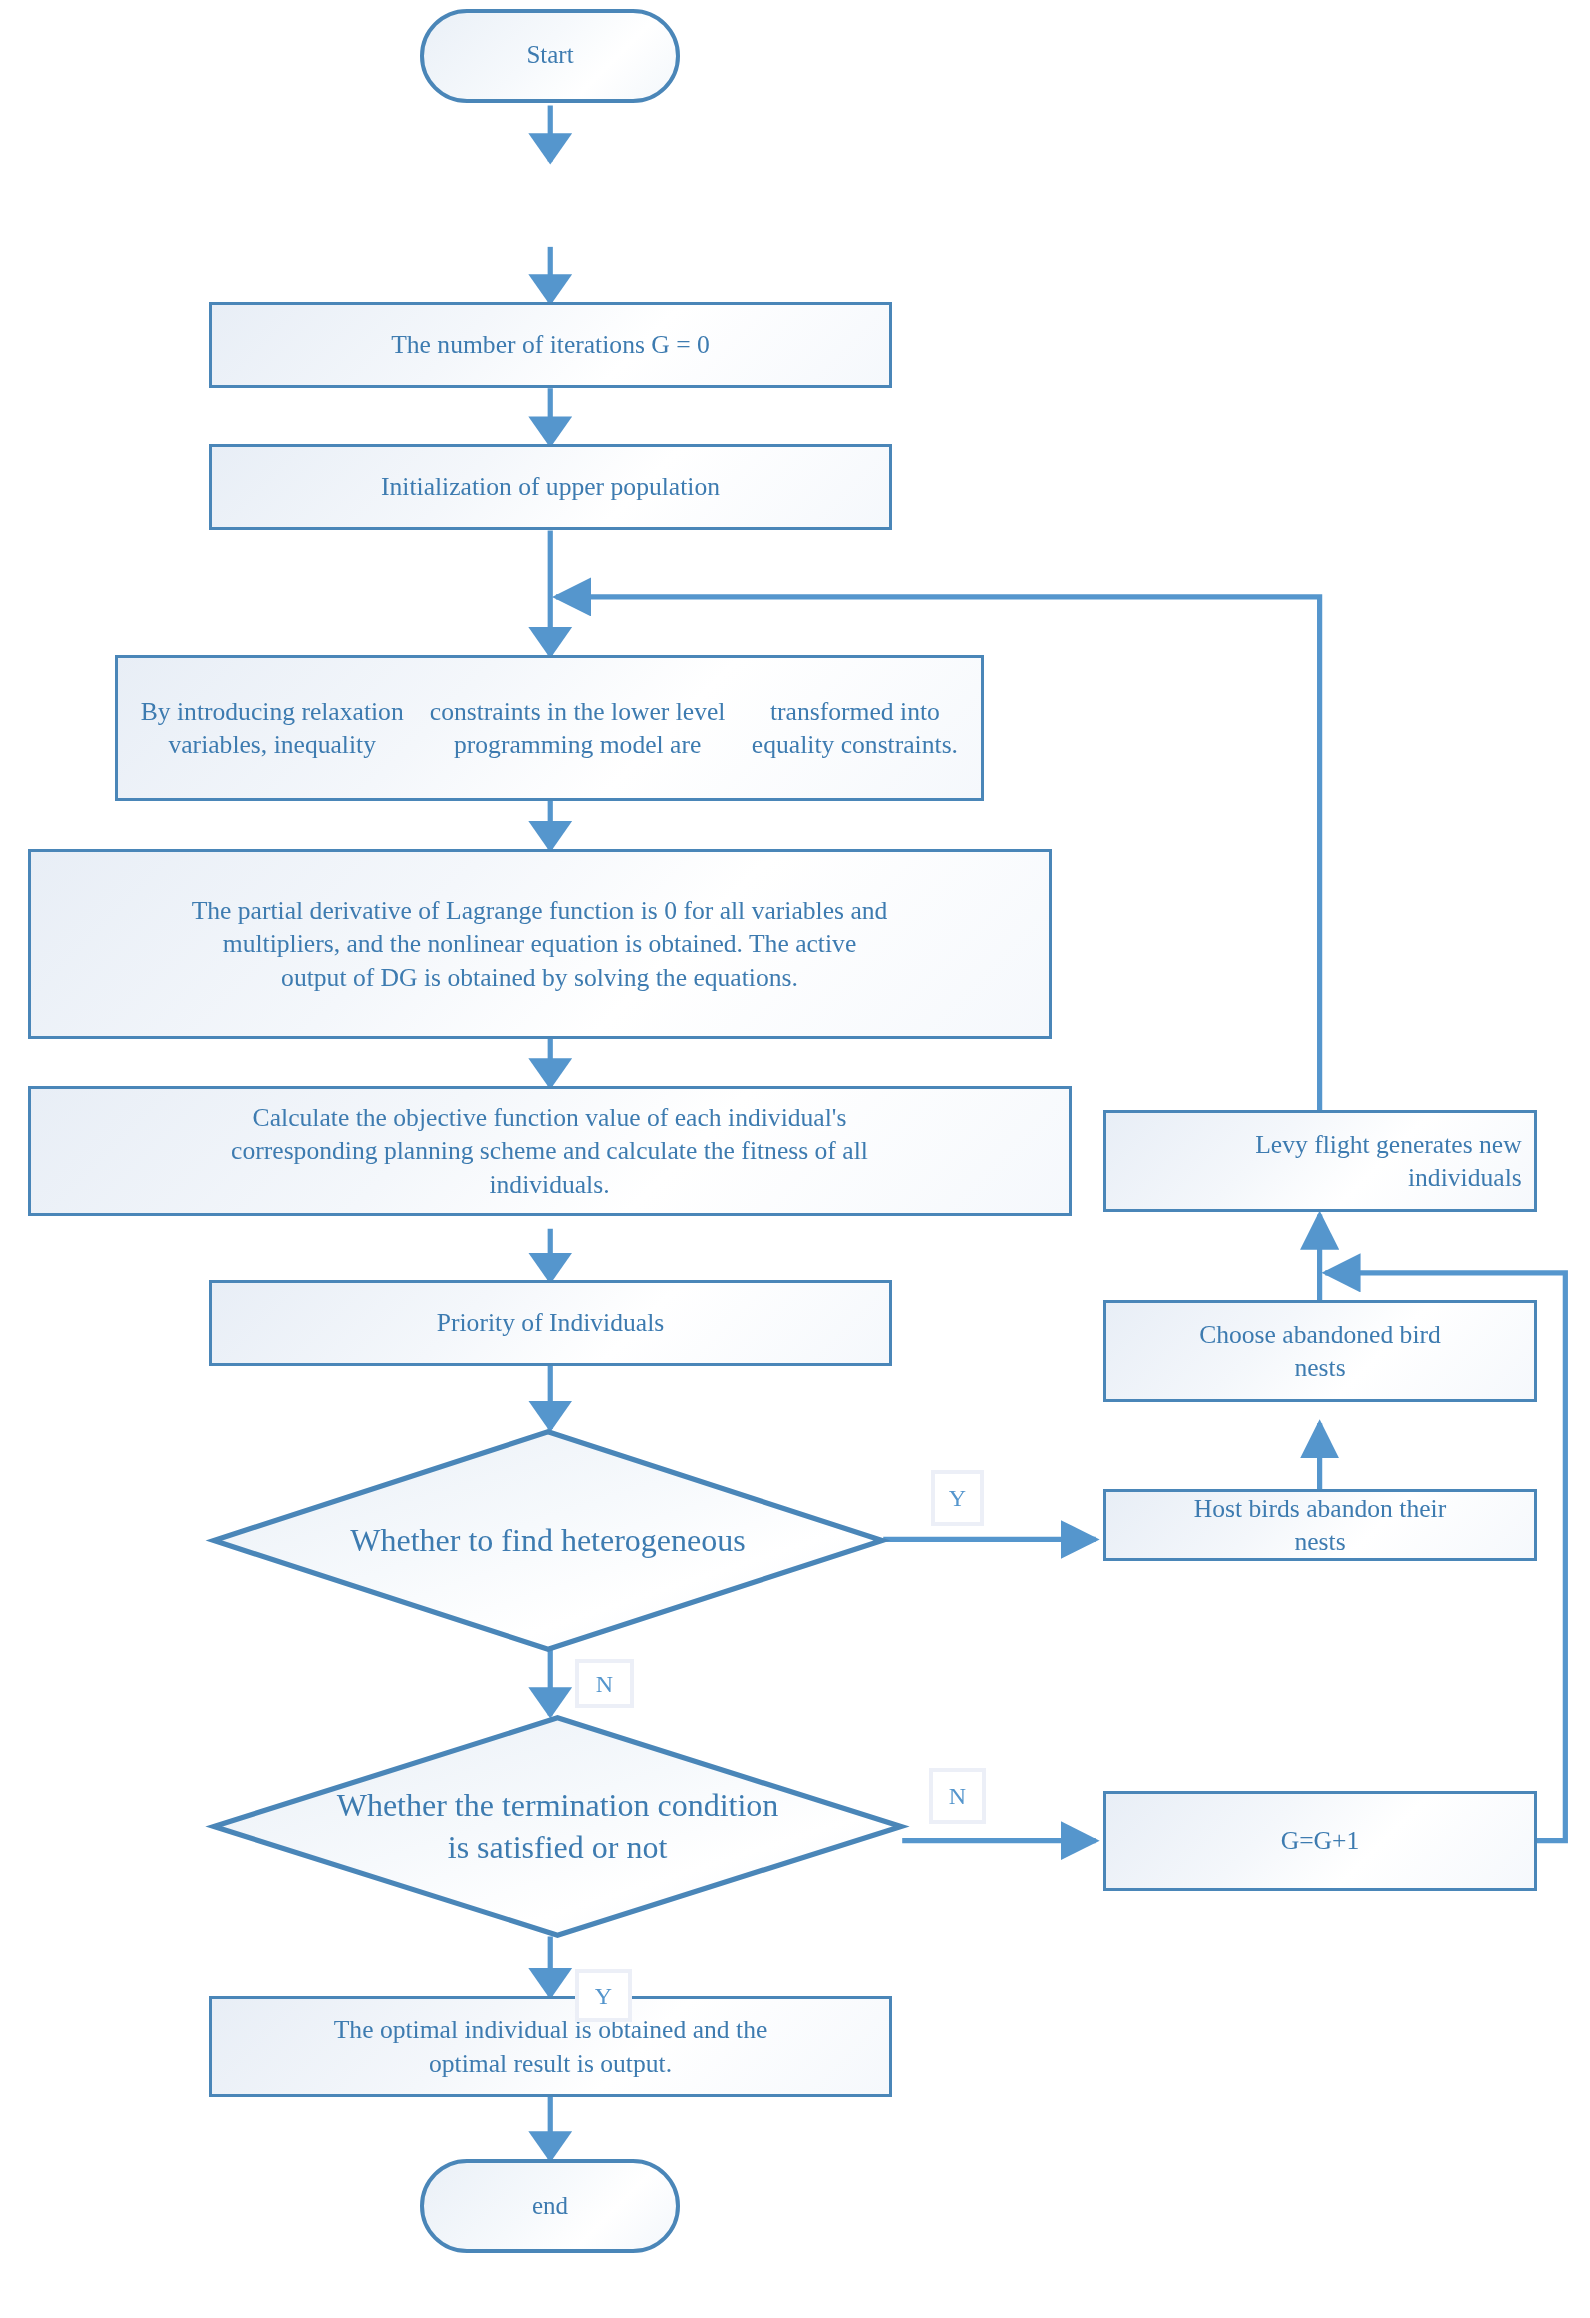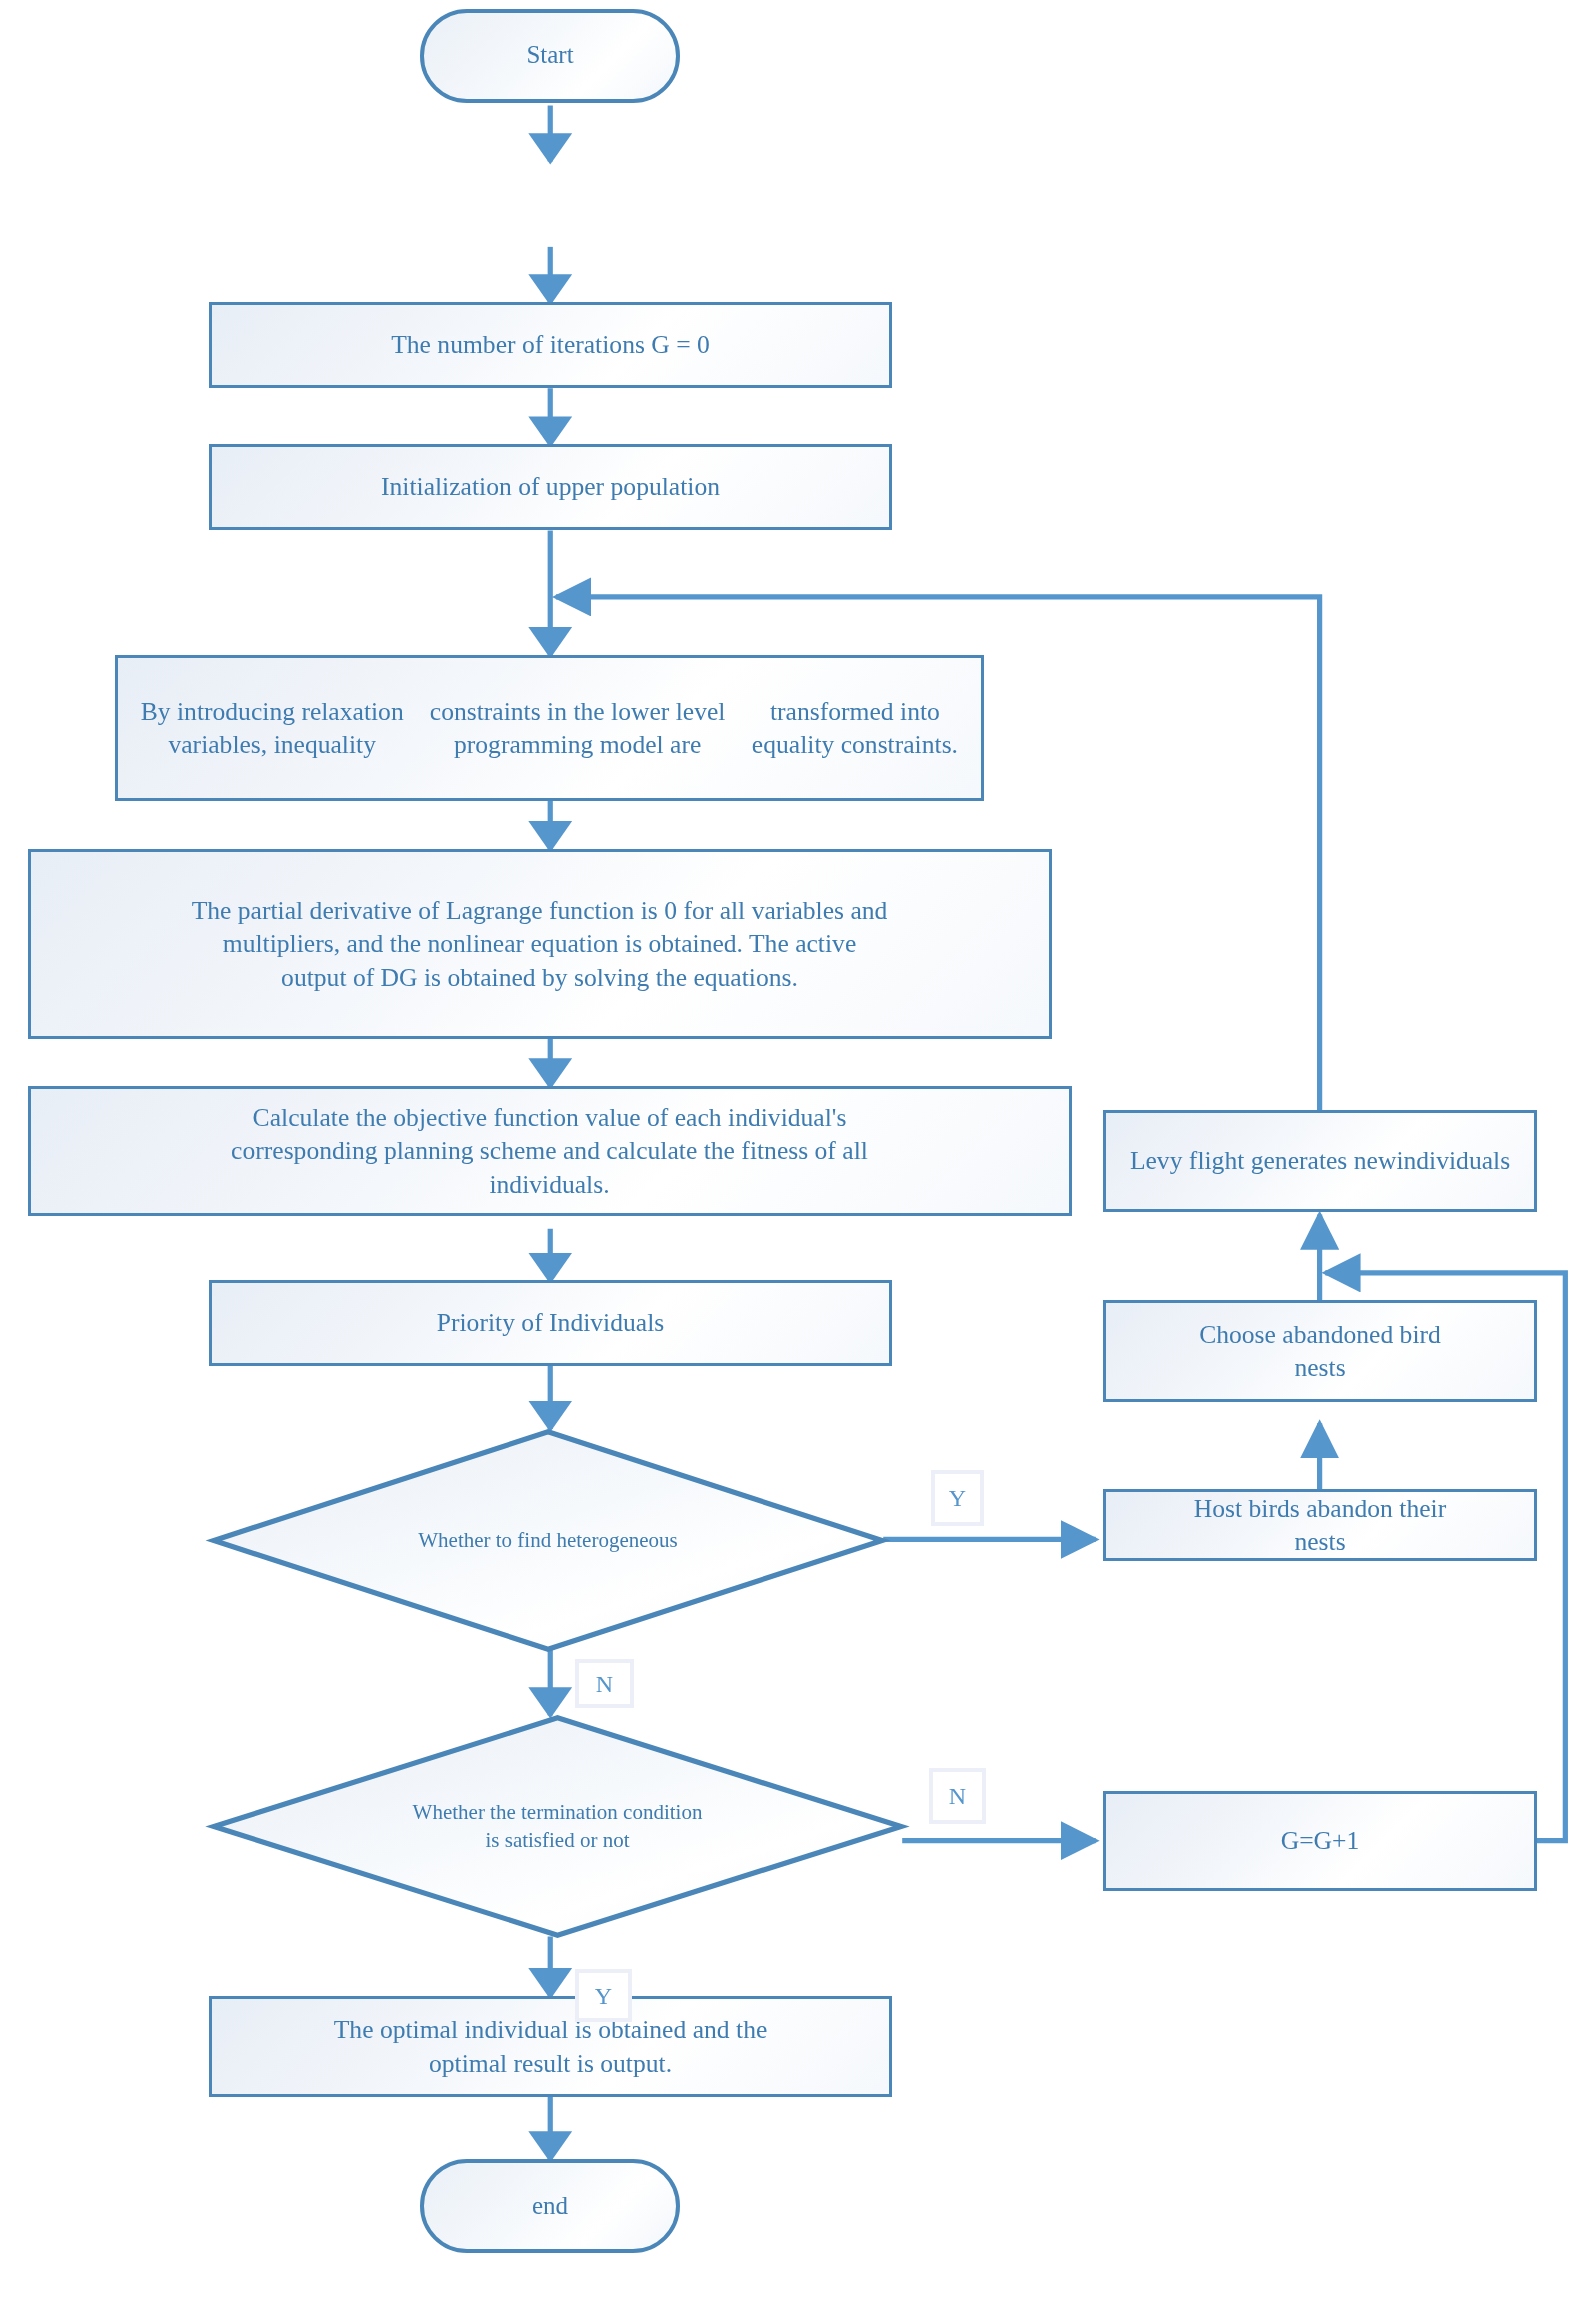--- a/index.html
+++ b/index.html
@@ -57,21 +57,21 @@
   .diamond-label {
     position: absolute;
     left: 0; top: 0;
     width: 100%;
     height: 100%;
     display: flex;
     align-items: center;
     justify-content: center;
     text-align: center;
     color: #3d7bb0;
-    font-size: 21px;
+    font-size: 32px;
     line-height: 1.30;
     padding: 0 57px;
     box-sizing: border-box;
   }
   .edge-label {
     position: absolute;
     box-sizing: border-box;
     display: flex;
     align-items: center;
     justify-content: center;
@@ -209,21 +209,21 @@
 
   <div class="node proc" style="left:209px; top:1996px; width:683px; height:101px; flex-direction:column;">
     <span class="txt">The optimal individual is obtained and the</span>
     <span class="txt">optimal result is output.</span>
   </div>
 
   <div class="node term" style="left:420px; top:2159px; width:260px; height:94px;">
     <span class="txt">end</span>
   </div>
 
-  <div class="node proc" style="left:1103px; top:1110px; width:434px; height:102px; flex-direction:row;">
+  <div class="node proc" style="left:1103px; top:1110px; width:434px; height:102px; flex-direction:column;align-items:flex-end;">
     <span class="txt">Levy flight generates new</span>
     <span class="txt">individuals</span>
   </div>
 
   <div class="node proc" style="left:1103px; top:1300px; width:434px; height:102px; flex-direction:column;">
     <span class="txt">Choose abandoned bird</span>
     <span class="txt">nests</span>
   </div>
 
   <div class="node proc" style="left:1103px; top:1489px; width:434px; height:72px; flex-direction:column;">

